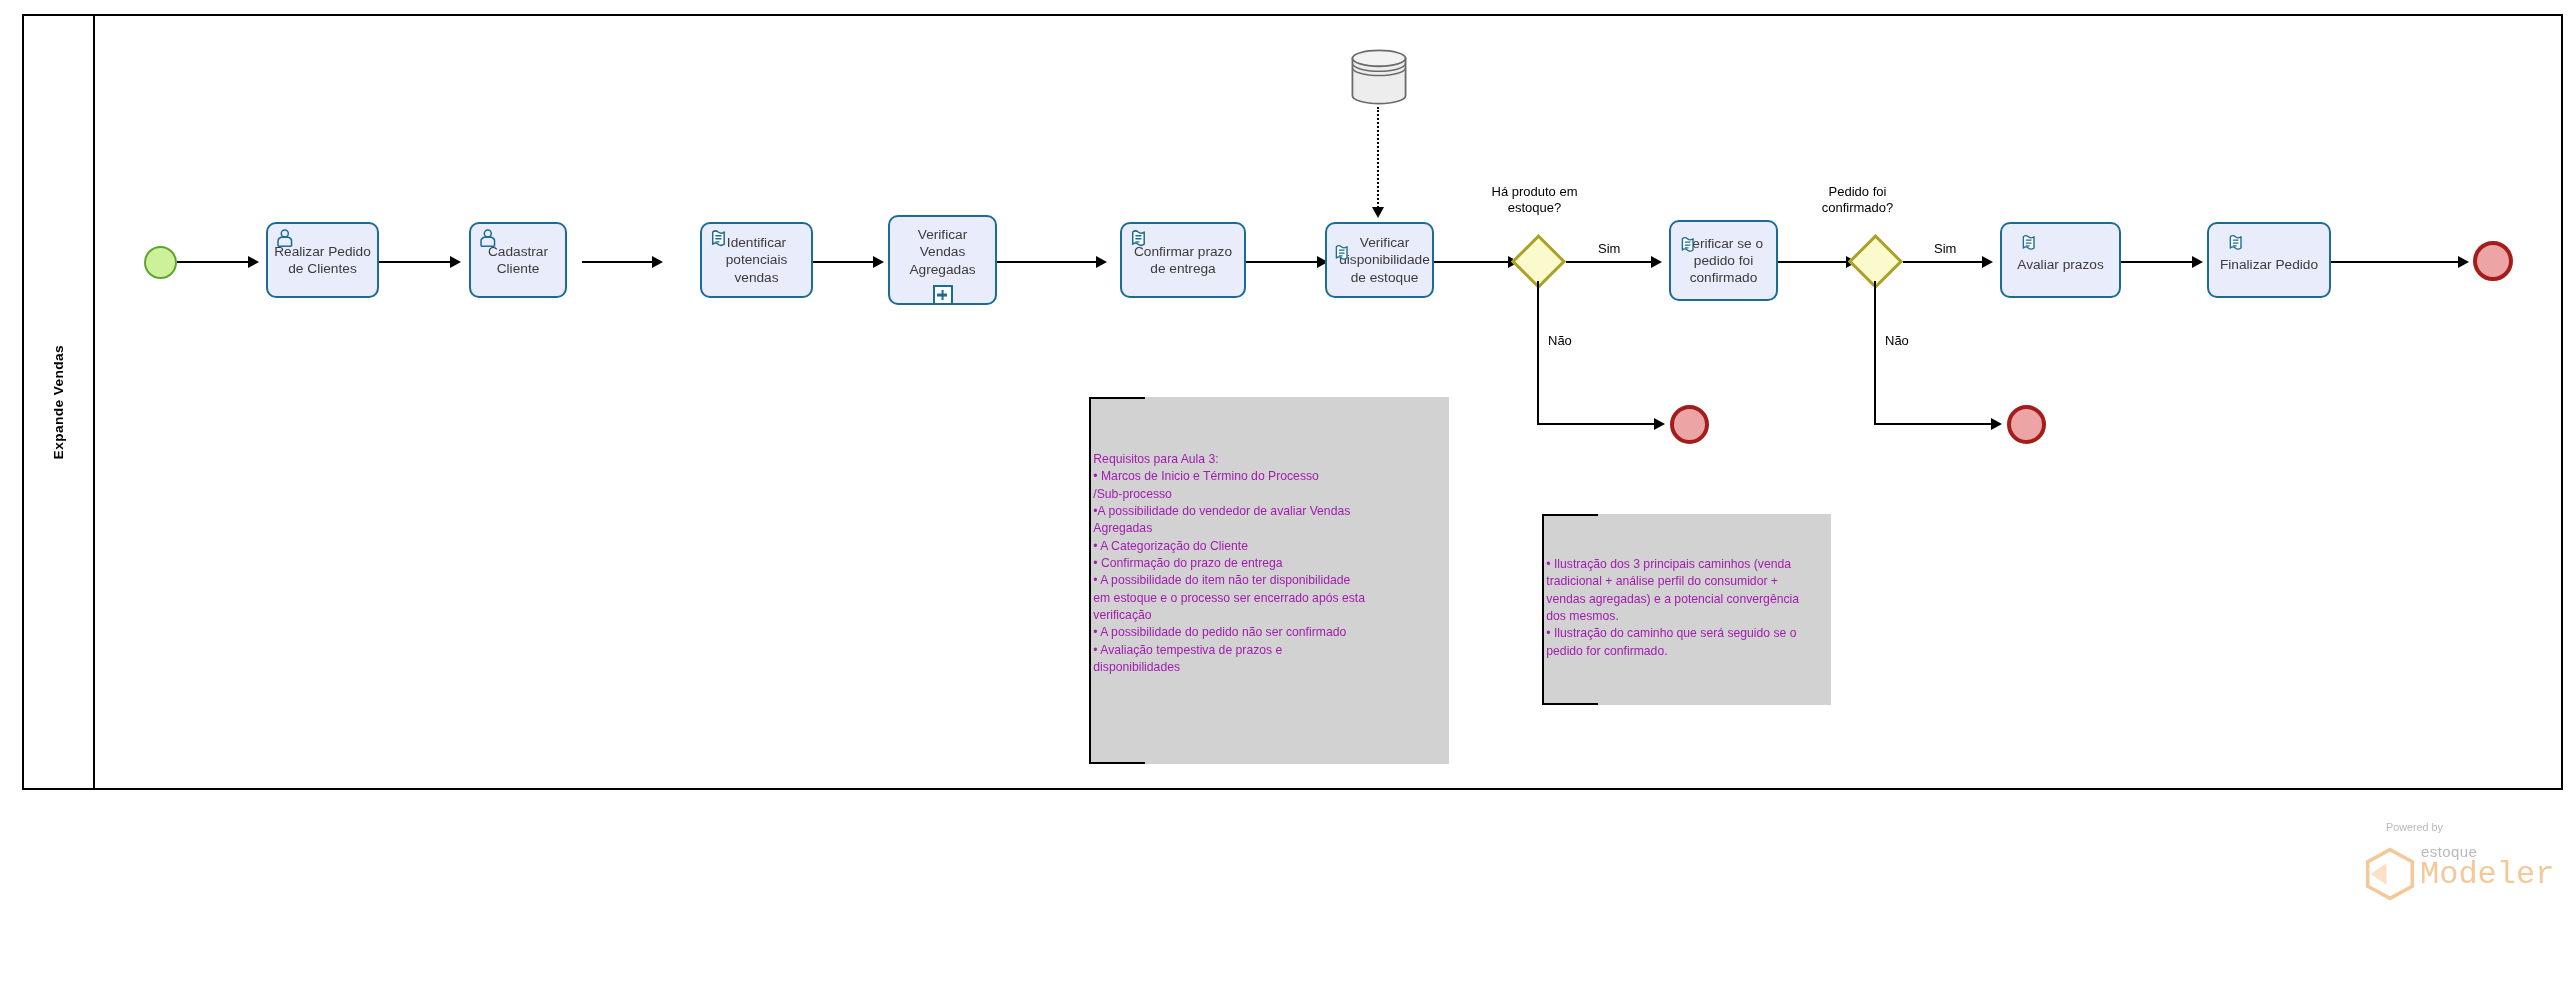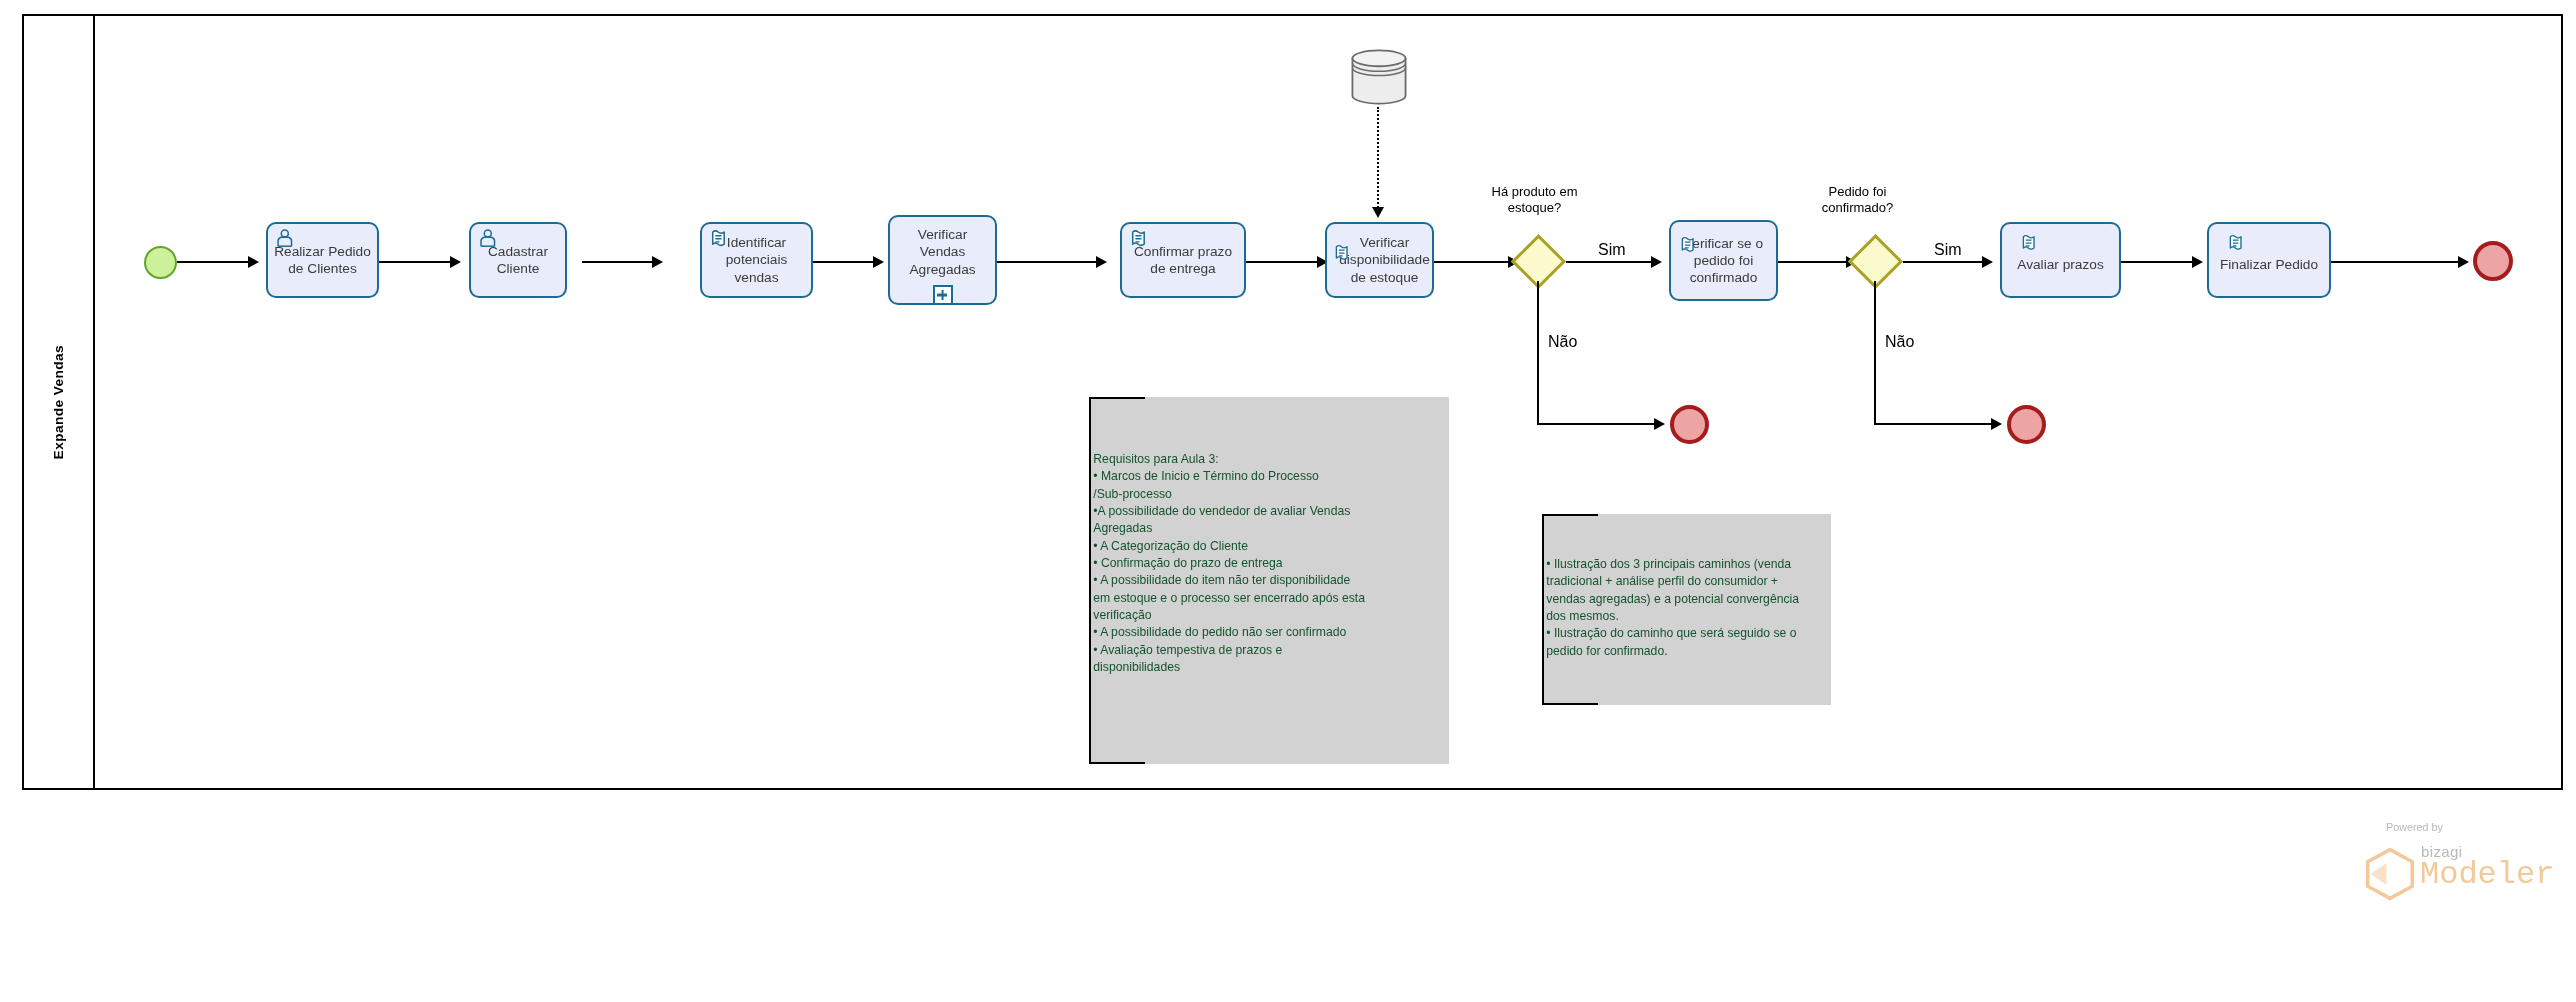--- a/index.html
+++ b/index.html
@@ -147,40 +147,40 @@
   }
   .dotted-v {
     position: absolute;
     width: 0;
     border-left: 2.9px dotted #000000;
   }
 
   
   .flow-label {
     position: absolute;
-    font-size: 16px;
+    font-size: 13px;
     color: #000;
     white-space: nowrap;
   }
   .gw-label {
     position: absolute;
     font-size: 13px;
     color: #000;
     text-align: center;
     line-height: 1.25;
   }
 
   
   .annotation {
     position: absolute;
     background: #d2d2d2;
     box-sizing: border-box;
     font-size: 12.2px;
     line-height: 1.42;
-    color: #14532d;
+    color: #a21caf;
     white-space: pre-line;
     padding: 0;
   }
   .annotation .ann-bracket {
     position: absolute;
     left: 0; top: 0;
     width: 100%;
     height: 100%;
     border-left: 2.2px solid #000;
     border-top: 2.2px solid #000;
@@ -443,18 +443,18 @@
   </div>
 
   <div id="watermark">
     <div id="wm-powered">Powered by</div>
     <div id="wm-logo">
       <svg width="56" height="56" viewBox="0 0 78 78">
         <polygon points="39,5 70,22 70,56 39,73 8,56 8,22" fill="none" stroke="#f4c99a" stroke-width="5"></polygon>
         <polygon points="34,24 34,54 12,39" fill="#fae0c6"></polygon>
       </svg>
     </div>
-    <div id="wm-bizagi">bizagi</div>
+    <div id="wm-bizagi">estoque</div>
     <div id="wm-modeler">Modeler</div>
   </div>
 
 </div>
 
 
 </body></html>

